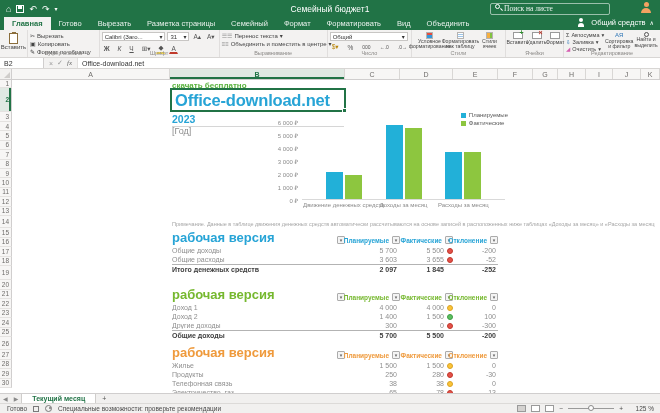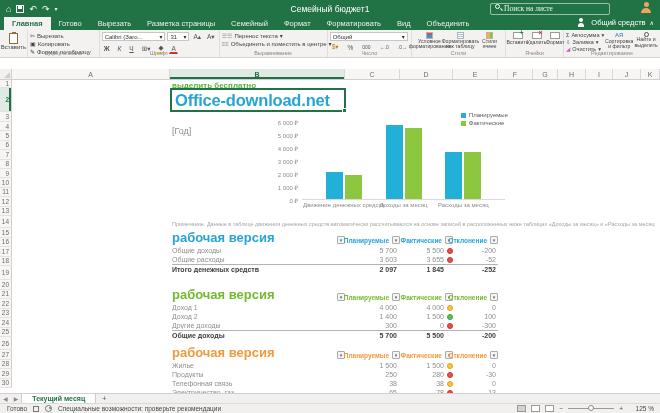--- a/index.html
+++ b/index.html
@@ -328,20 +328,29 @@
         <span>Сортировка и фильтр</span>
       </div>
       <div class="editbtn">
         <span class="lens" style="border-color:#555"></span>
         <span>Найти и выделить</span>
       </div>
       <div class="glabel">Редактирование</div>
     </div>
   </div>
 
+  <div class="fbar">
+    <div class="namebox">B2</div>
+    <div class="fbtns">
+      <span>×</span>
+      <span>✓</span>
+      <span class="fx">fx</span>
+    </div>
+    <div class="finput">Office-download.net</div>
+  </div>
 
   <div class="colheads">
     <div class="corner"></div>
     <div id="cols" style="display:flex;flex:1;">
         <div class="colh" style="width: 158px;">A</div>
         <div class="colh sel" style="width: 175px;">B</div>
         <div class="colh" style="width: 55px;">C</div>
         <div class="colh" style="width: 53px;">D</div>
         <div class="colh" style="width: 45px;">E</div>
         <div class="colh" style="width: 35px;">F</div>
@@ -380,27 +389,28 @@
         <div class="rowh" style="top: 228.5px; height: 9.5px;">23</div>
         <div class="rowh" style="top: 238px; height: 9.5px;">24</div>
         <div class="rowh" style="top: 247.5px; height: 9.5px;">25</div>
         <div class="rowh" style="top: 257px; height: 13px;">26</div>
         <div class="rowh" style="top: 270px; height: 9.5px;">27</div>
         <div class="rowh" style="top: 279.5px; height: 9.5px;">28</div>
         <div class="rowh" style="top: 289px; height: 9.5px;">29</div>
         <div class="rowh" style="top: 298.5px; height: 9.5px;">30</div>
       </div>
 
-    <div class="promo">выделить бесплатно</div>
+    <div class="promo">скачать бесплатно</div>
 
     <div class="selbox">
       <span class="bigtitle">Office-download.net</span>
       <span class="handle"></span>
     </div>
 
+    <div class="year">2023</div>
     <div class="yearph">[Год]</div>
 
     <div class="chart">
       <div id="yaxis">
           <div class="ylab" style="top: 6.5px;">6 000 ₽</div>
           <div class="ylab" style="top: 19.5px;">5 000 ₽</div>
           <div class="ylab" style="top: 32.5px;">4 000 ₽</div>
           <div class="ylab" style="top: 45.5px;">3 000 ₽</div>
           <div class="ylab" style="top: 58.5px;">2 000 ₽</div>
           <div class="ylab" style="top: 71.5px;">1 000 ₽</div>

